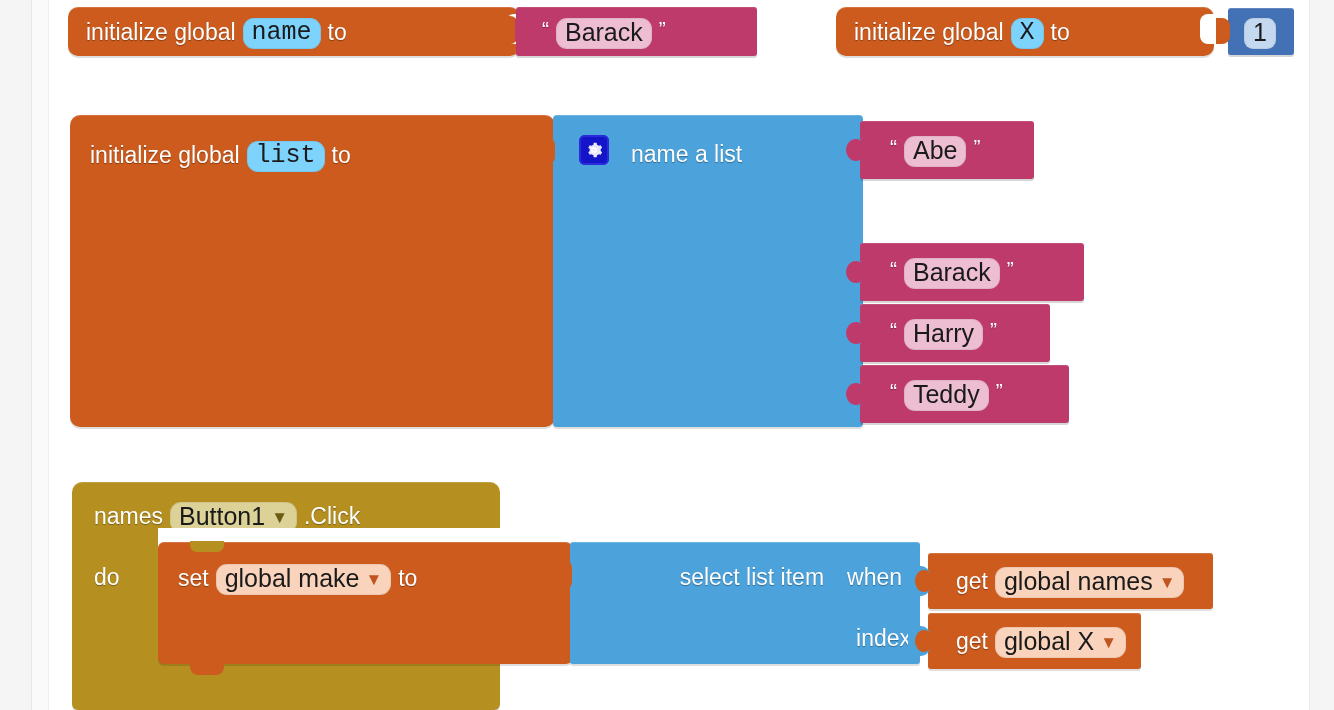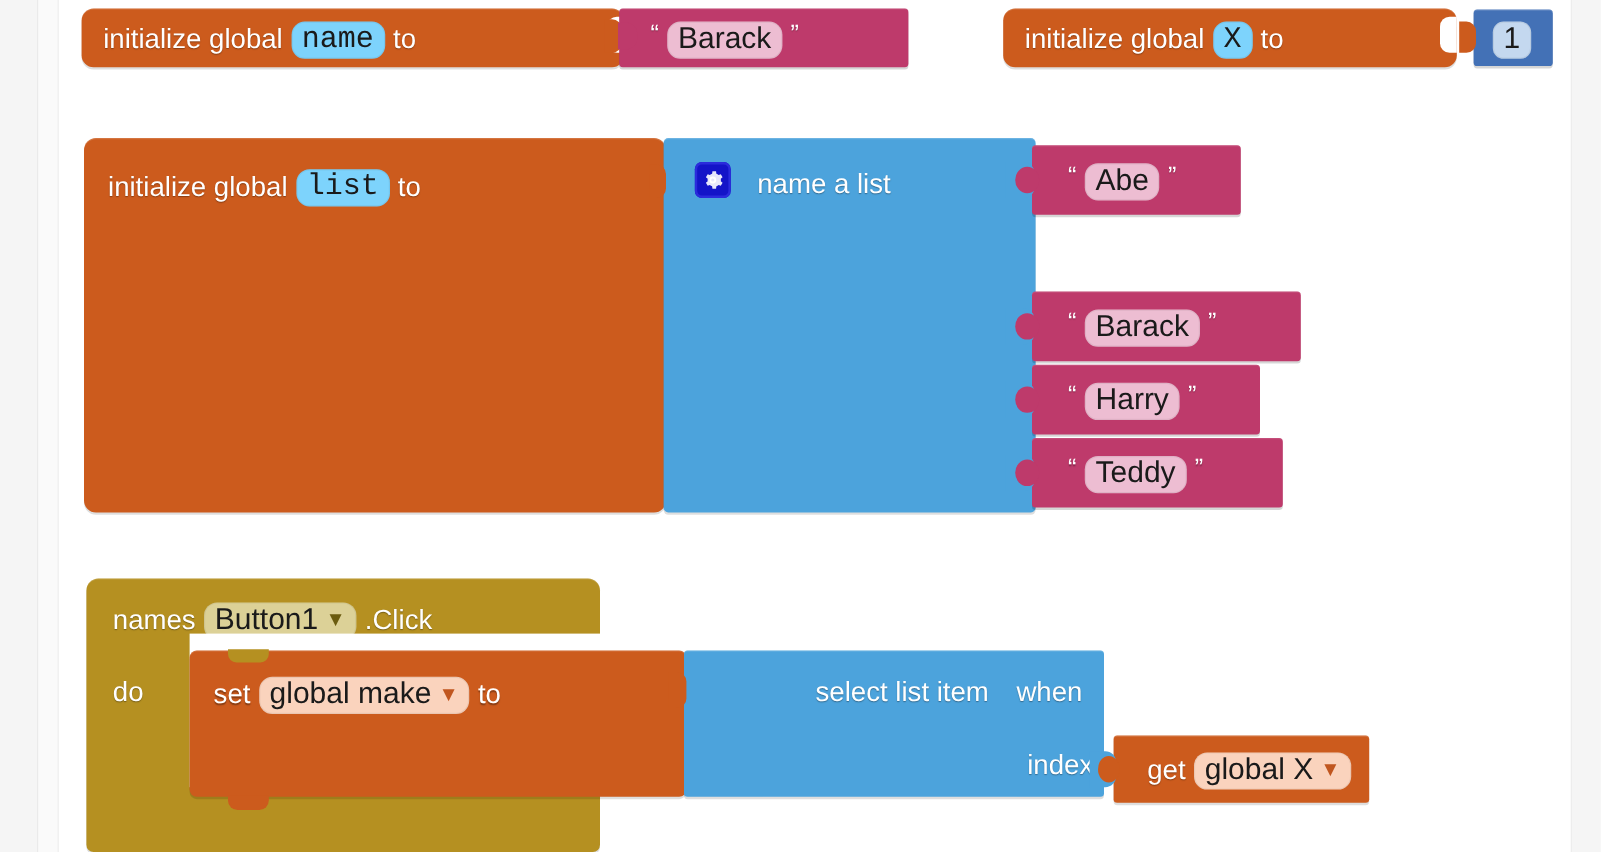--- a/index.html
+++ b/index.html
@@ -318,20 +318,28 @@
     <div class="tabcut"></div>
     <div class="r1">
       <span class="lbl">select list item</span>
       <span class="lbl" style="margin-left:16px">when</span>
     </div>
     <div class="r2">
       <span class="lbl">index</span>
     </div>
   </div>
 
+  <div class="blk c-orange getblk" id="g-names">
+    <div class="tabcut"></div>
+    <div class="knob"></div>
+    <div class="row">
+      <span class="lbl">get</span>
+      <span class="field orange2"><span>global names</span><span class="caret">▼</span></span>
+    </div>
+  </div>
 
   <div class="blk c-orange getblk" id="g-x">
     <div class="tabcut"></div>
     <div class="knob"></div>
     <div class="row">
       <span class="lbl">get</span>
       <span class="field orange2"><span>global X</span><span class="caret">▼</span></span>
     </div>
   </div>
 

